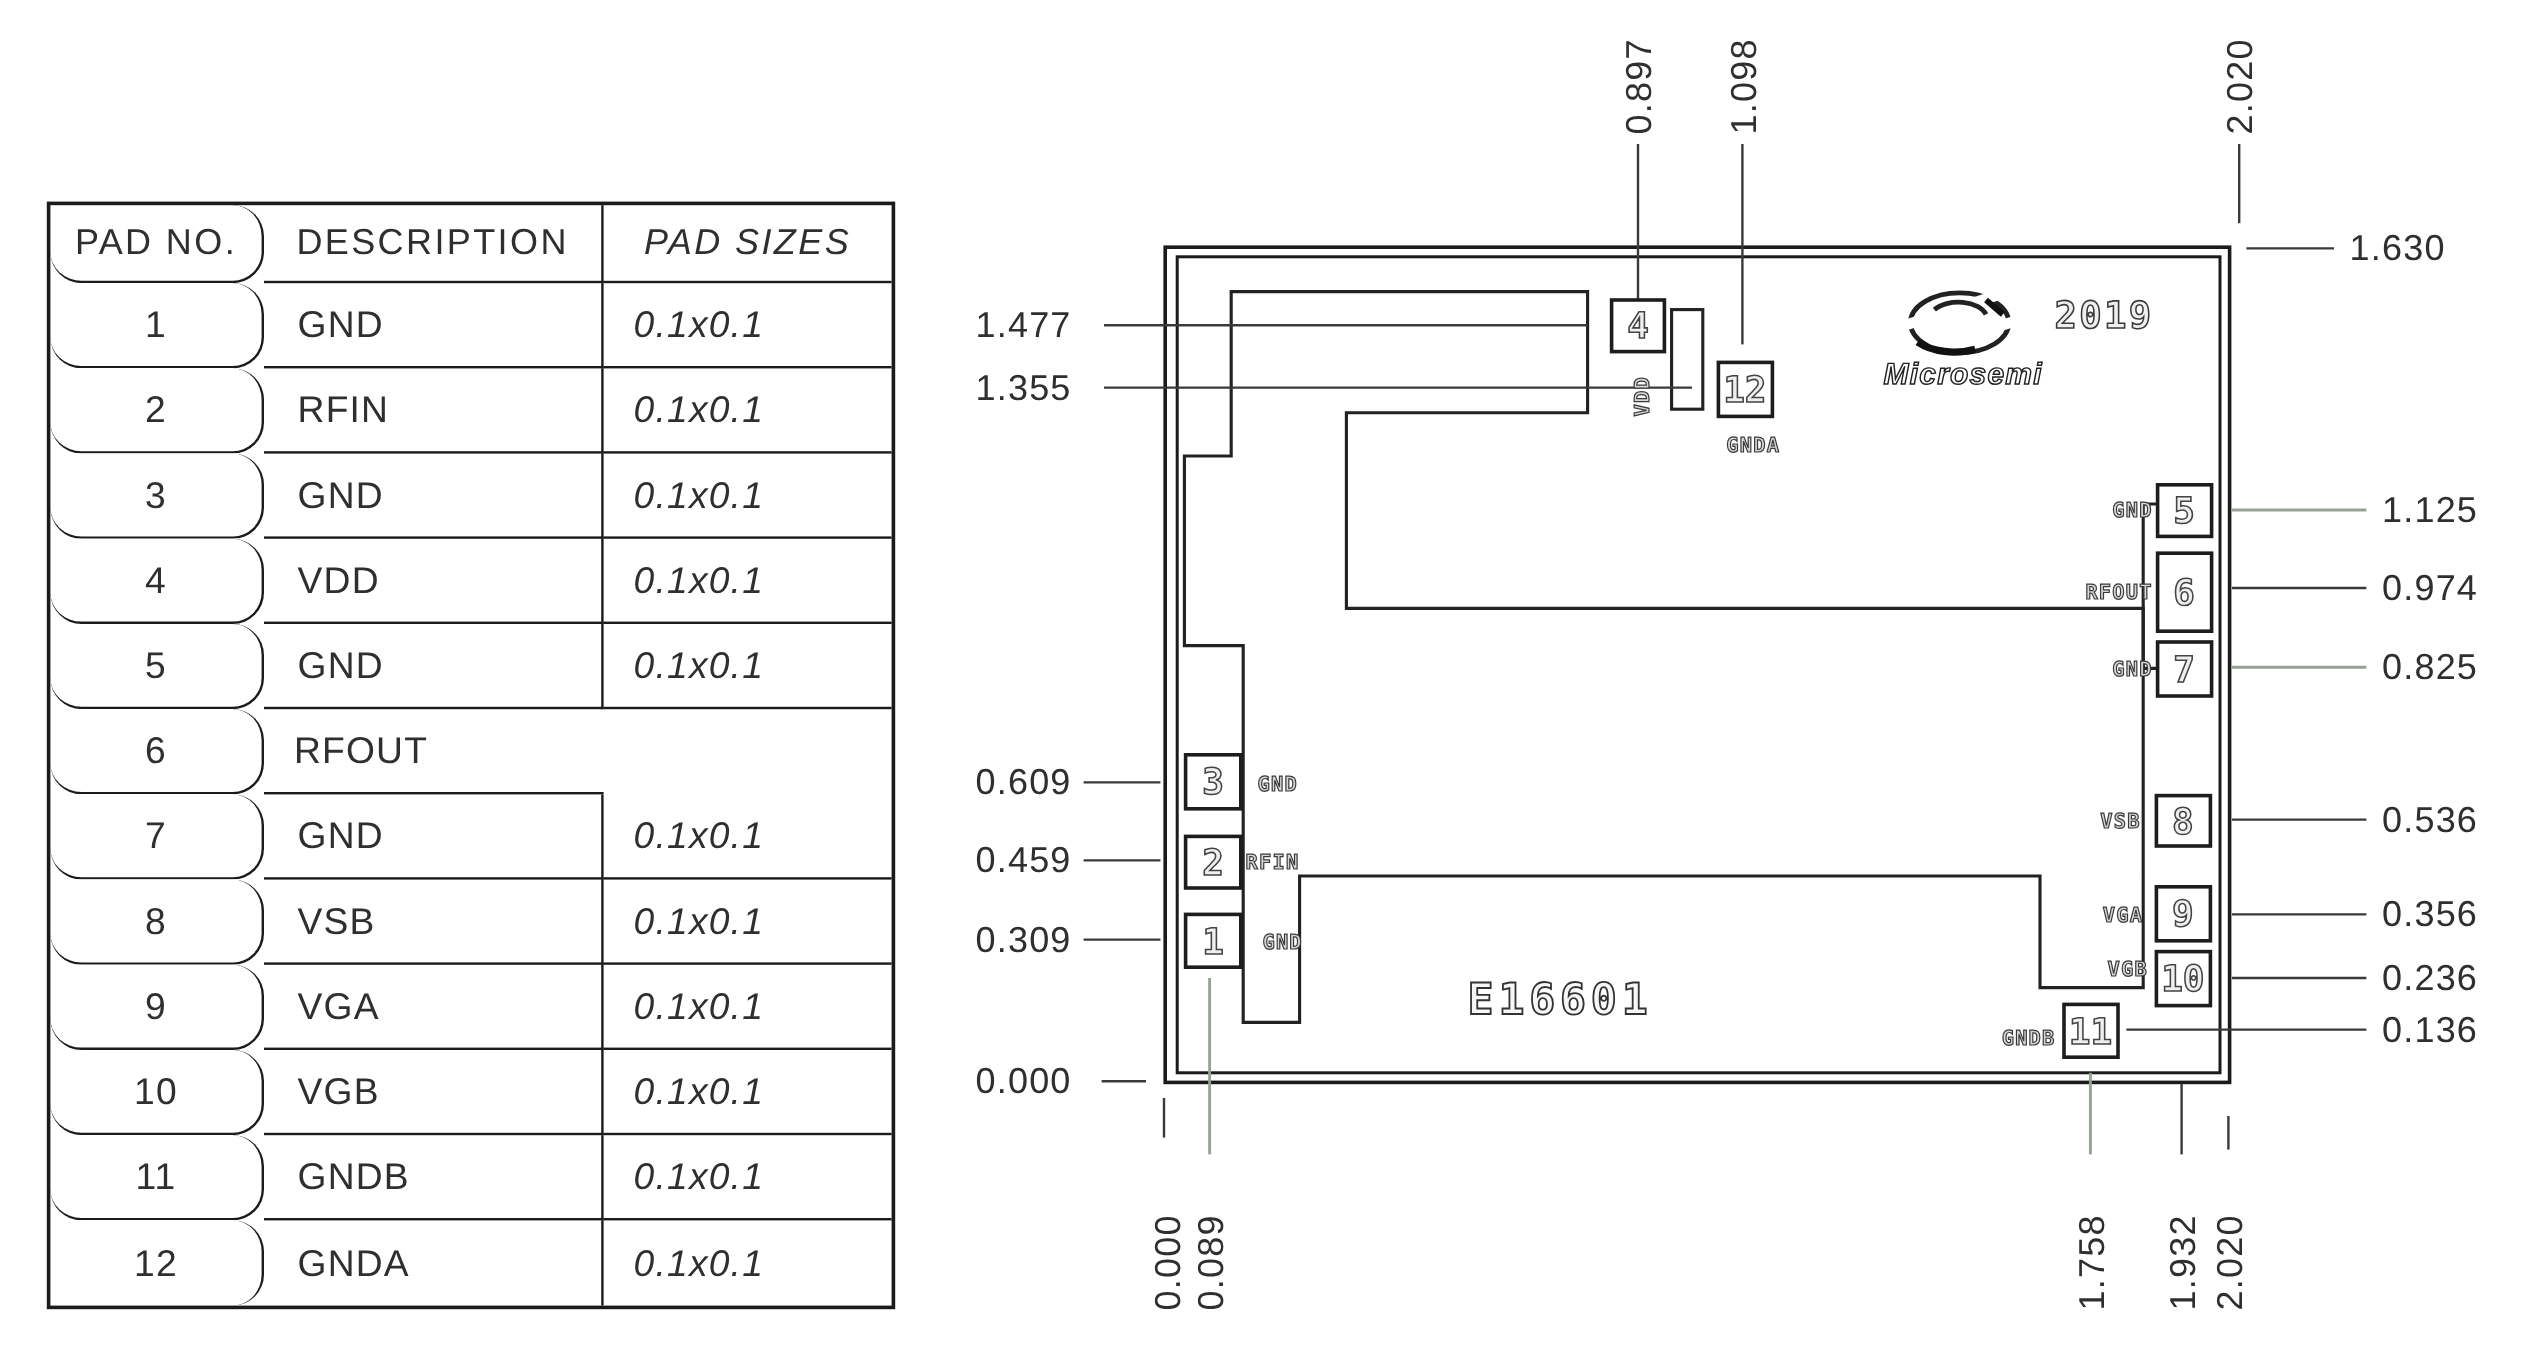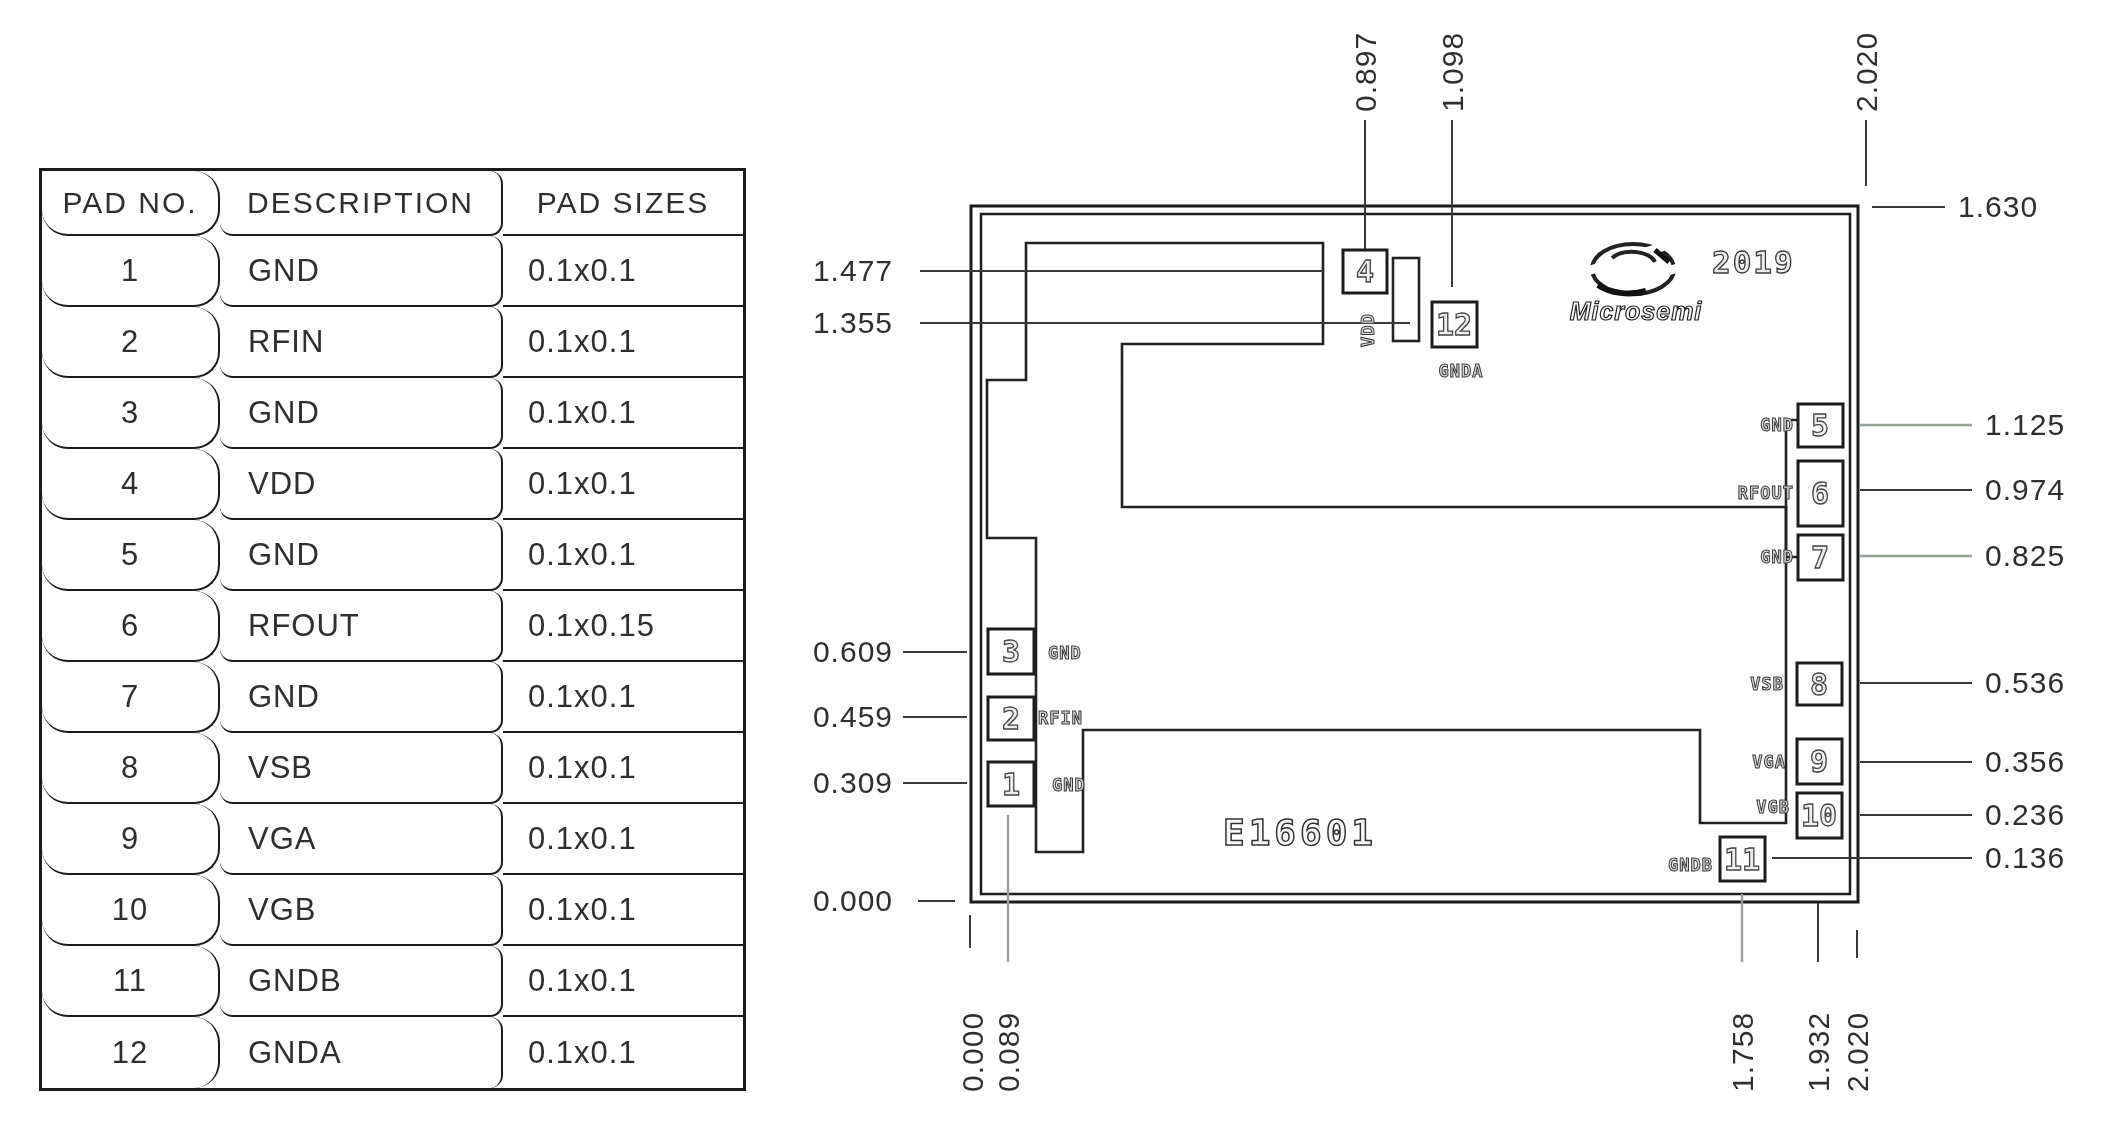--- a/index.html
+++ b/index.html
@@ -9,22 +9,22 @@
   #pad-table{position:absolute;left:39px;top:168px;width:707px;border:3px solid #1b1b1b;
              box-sizing:border-box;background:#fff;}
   .trow{display:grid;grid-template-columns:178px 283px 240px;}
   .trow.hdr .cell{height:65px;font-size:30px;letter-spacing:2px;color:#2f2f2f;}
   .cell{border-right:2px solid #1b1b1b;border-bottom:2px solid #1b1b1b;
         display:flex;align-items:center;font-size:31px;color:#2f2f2f;
         height:71px;box-sizing:border-box;letter-spacing:1px;}
   .cell:last-child{border-right:none;padding-left:25px;}
   #rows .trow:last-child .cell{border-bottom:none;}
   .c-no{justify-content:center;border-radius:26px;}
-  .c-desc{padding-left:28px;border-radius:13px;}
-  .c-size{padding-left:18px;}
+  .c-desc{padding-left:28px;}
+  .c-size{padding-left:18px;font-style:italic;}
   .hdr .c-desc{justify-content:center;padding-left:0;}
   .hdr .c-size{justify-content:center;padding-left:0;}
   
   svg{position:absolute;left:0;top:0;}
   .frame{fill:none;stroke:#1b1b1b;}
   .trace{fill:none;stroke:#222;stroke-width:2.6px;}
   .pad{fill:#fff;stroke:#1d1d1d;stroke-width:3px;}
   .lead{stroke:#3a3a3a;stroke-width:2px;}
   .lead-gray{stroke:#97a297;stroke-width:2.4px;}
   .dim{font-family:"Liberation Sans",sans-serif;font-size:30px;fill:#2f2f2f;letter-spacing:1px;}
@@ -77,21 +77,20 @@
 
     <div class="trow">
       <div class="cell c-no">5</div>
       <div class="cell c-desc">GND</div>
       <div class="cell c-size">0.1x0.1</div>
     </div>
 
     <div class="trow">
       <div class="cell c-no">6</div>
       <div class="cell c-desc">RFOUT</div>
-      <div class="cell c-size">0.1x0.15</div>
     </div>
 
     <div class="trow">
       <div class="cell c-no">7</div>
       <div class="cell c-desc">GND</div>
       <div class="cell c-size">0.1x0.1</div>
     </div>
 
     <div class="trow">
       <div class="cell c-no">8</div>

